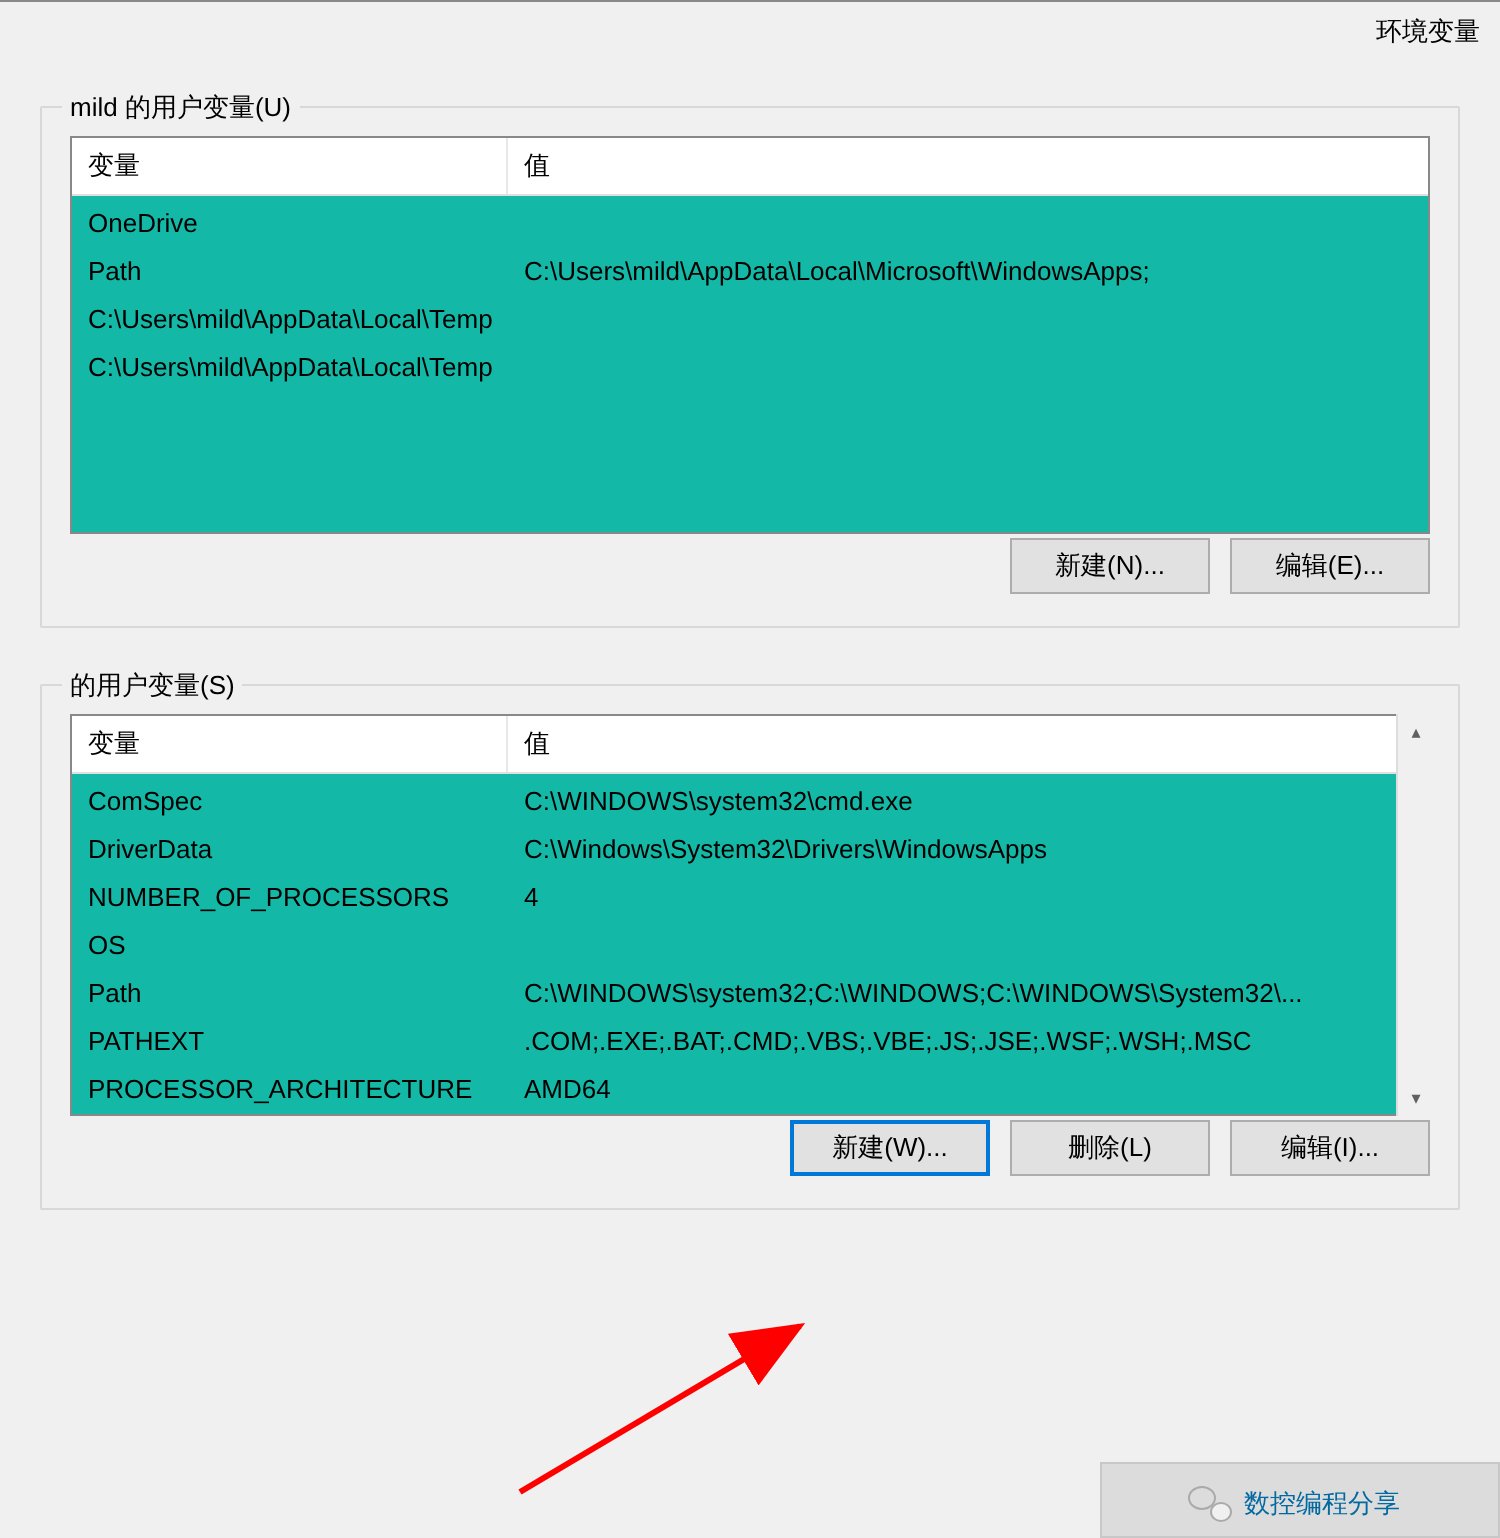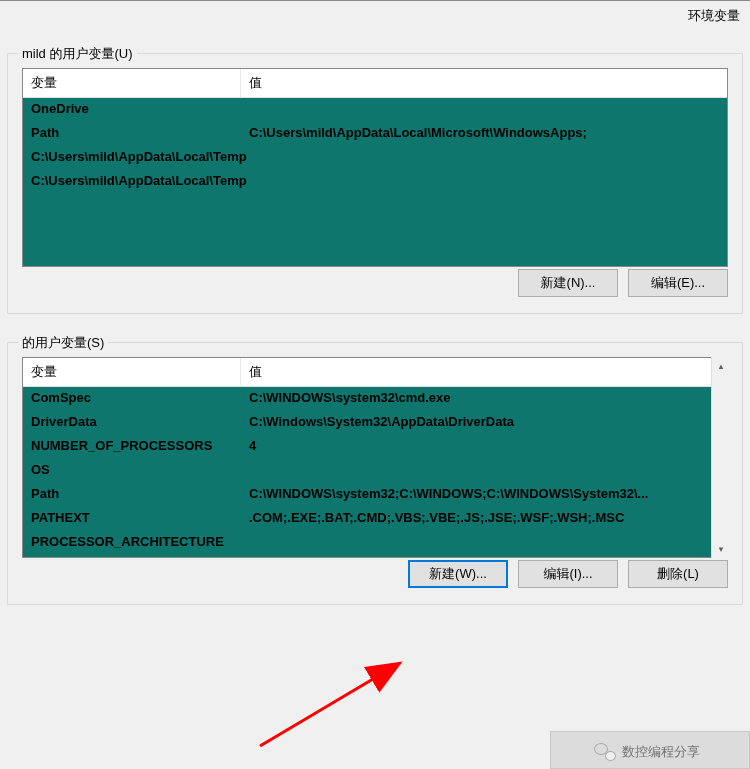--- a/index.html
+++ b/index.html
@@ -18,42 +18,42 @@
   width: 100%;
   height: 100%;
   border-top: 1px solid #888;
 }
 .title-bar {
   padding: 6px 10px 8px 10px;
   font-size: 13px;
   text-align: right;
 }
 .content {
-  padding: 0 7px;
+  padding: 0 20px;
 }
 .group {
   border: 1px solid #d8d8d8;
   border-radius: 1px;
   margin-top: 20px;
   padding: 14px 14px 16px 14px;
   position: relative;
   background: #f0f0f0;
 }
 .group-legend {
   position: absolute;
   top: -9px;
   left: 10px;
   background: #f0f0f0;
   padding: 0 4px;
   font-size: 13px;
   color: #000;
 }
 .table {
   border: 1px solid #888;
-  background: #0f766e;
+  background: #14b8a6;
   width: 100%;
 }
 .table-header {
   display: flex;
   background: #fff;
   border-bottom: 1px solid #e0e0e0;
 }
 .th {
   padding: 5px 8px;
   font-size: 13px;
@@ -62,23 +62,22 @@
 }
 .th:last-child { border-right: none; }
 .col-var { width: 218px; flex-shrink: 0; }
 .col-val { flex: 1; }
 .table-body {
   overflow: hidden;
 }
 .tr {
   display: flex;
   height: 24px;
-  align-items: flex-start;
+  align-items: flex-end;
   white-space: nowrap;
-  font-weight: bold;
 }
 .td {
   padding: 3px 8px;
   font-size: 13px;
   overflow: hidden;
   text-overflow: ellipsis;
 }
 .button-row {
   display: flex;
   justify-content: flex-end;
@@ -128,21 +127,21 @@
   background: #dcdcdc;
   border: 1px solid #c8c8c8;
 }
 .watermark {
   position: absolute;
   right: 50px;
   bottom: 6px;
   display: flex;
   align-items: center;
   gap: 6px;
-  color: #737373;
+  color: #0369a1;
   font-size: 13px;
   margin-top: 40px;
 }
 .wechat-icon {
   width: 22px;
   height: 22px;
   position: relative;
 }
 .wechat-icon .bubble1 {
   position: absolute;
@@ -212,52 +211,53 @@
             <div class="th col-var">变量</div>
             <div class="th col-val">值</div>
           </div>
           <div class="table-body" id="system-body" style="height:170px;">
               <div class="tr">
                 <div class="td col-var">ComSpec</div>
                 <div class="td col-val">C:\WINDOWS\system32\cmd.exe</div>
               </div>
               <div class="tr">
                 <div class="td col-var">DriverData</div>
-                <div class="td col-val">C:\Windows\System32\AppData\DriverData</div>
+                <div class="td col-val">C:\Windows\System32\Drivers\WindowsApps</div>
               </div>
               <div class="tr">
                 <div class="td col-var">NUMBER_OF_PROCESSORS</div>
                 <div class="td col-val">4</div>
               </div>
               <div class="tr">
                 <div class="td col-var">OS</div>
               </div>
               <div class="tr">
                 <div class="td col-var">Path</div>
                 <div class="td col-val">C:\WINDOWS\system32;C:\WINDOWS;C:\WINDOWS\System32\...</div>
               </div>
               <div class="tr">
                 <div class="td col-var">PATHEXT</div>
                 <div class="td col-val">.COM;.EXE;.BAT;.CMD;.VBS;.VBE;.JS;.JSE;.WSF;.WSH;.MSC</div>
               </div>
               <div class="tr">
                 <div class="td col-var">PROCESSOR_ARCHITECTURE</div>
+                <div class="td col-val">AMD64</div>
               </div>
             </div>
         </div>
         <div class="sys-scroll">
           <div class="sys-arrow">▴</div>
           <div style="position:absolute;bottom:0;" class="sys-arrow">▾</div>
         </div>
       </div>
 
       <div class="button-row">
         <button class="btn focused">新建(W)...</button>
+        <button class="btn">删除(L)</button>
         <button class="btn">编辑(I)...</button>
-        <button class="btn">删除(L)</button>
       </div>
     </fieldset>
 
   </div>
 
   <div class="bottom-bar"></div>
 
   <div class="watermark">
     <span class="wechat-icon">
       <span class="bubble1"></span>

